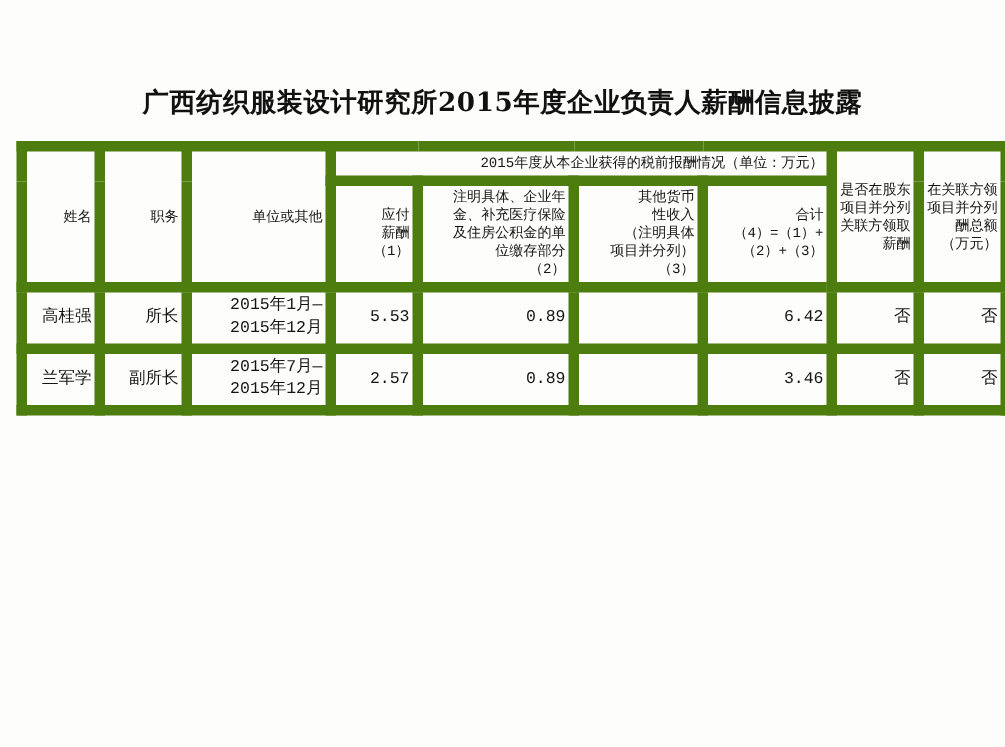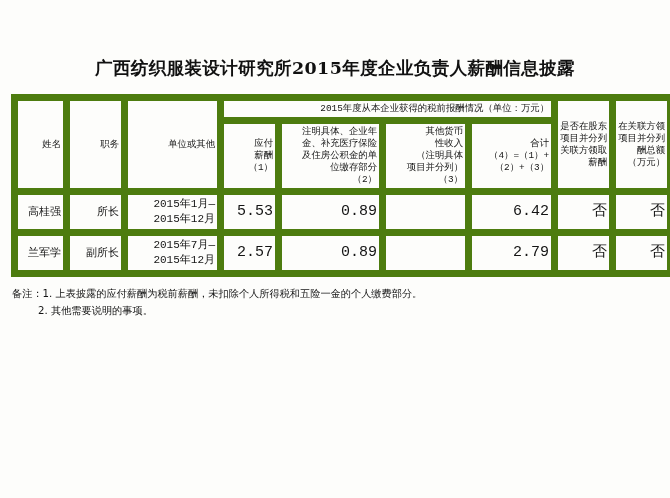--- a/index.html
+++ b/index.html
@@ -61,21 +61,21 @@
   }
   td.name-cell, td.post-cell {
     font-size: 11px;
   }
   td.period {
     font-size: 11px;
     line-height: 1.35;
     white-space: nowrap;
   }
   td.num {
-    font-size: 15px;
+    font-size: 11px;
   }
   .colw-name { width: 52px; }
   .colw-post { width: 58px; }
   .colw-period { width: 96px; }
   .colw-pay { width: 58px; }
   .colw-insurance { width: 104px; }
   .colw-other { width: 86px; }
   .colw-total { width: 86px; }
   .colw-holder { width: 58px; }
   .colw-related { width: 58px; }
@@ -182,25 +182,21 @@
       <tr>
         <td class="name-cell">兰军学</td>
         <td class="post-cell">副所长</td>
         <td class="period">
           <span class="stack-line">2015年7月—</span>
           <span class="stack-line">2015年12月</span>
         </td>
         <td class="num">2.57</td>
         <td class="num">0.89</td>
         <td class="num"></td>
-        <td class="num">2.79</td>
+        <td class="num">3.46</td>
         <td class="num">否</td>
         <td class="num">否</td>
       </tr>
     </tbody>
   </table>
 
-  <div class="notes">
-    <div class="note-line-1">备注：1. 上表披露的应付薪酬为税前薪酬，未扣除个人所得税和五险一金的个人缴费部分。</div>
-    <div class="note-line-2">2. 其他需要说明的事项。</div>
-  </div>
 
 </div>
 
 </body></html>

